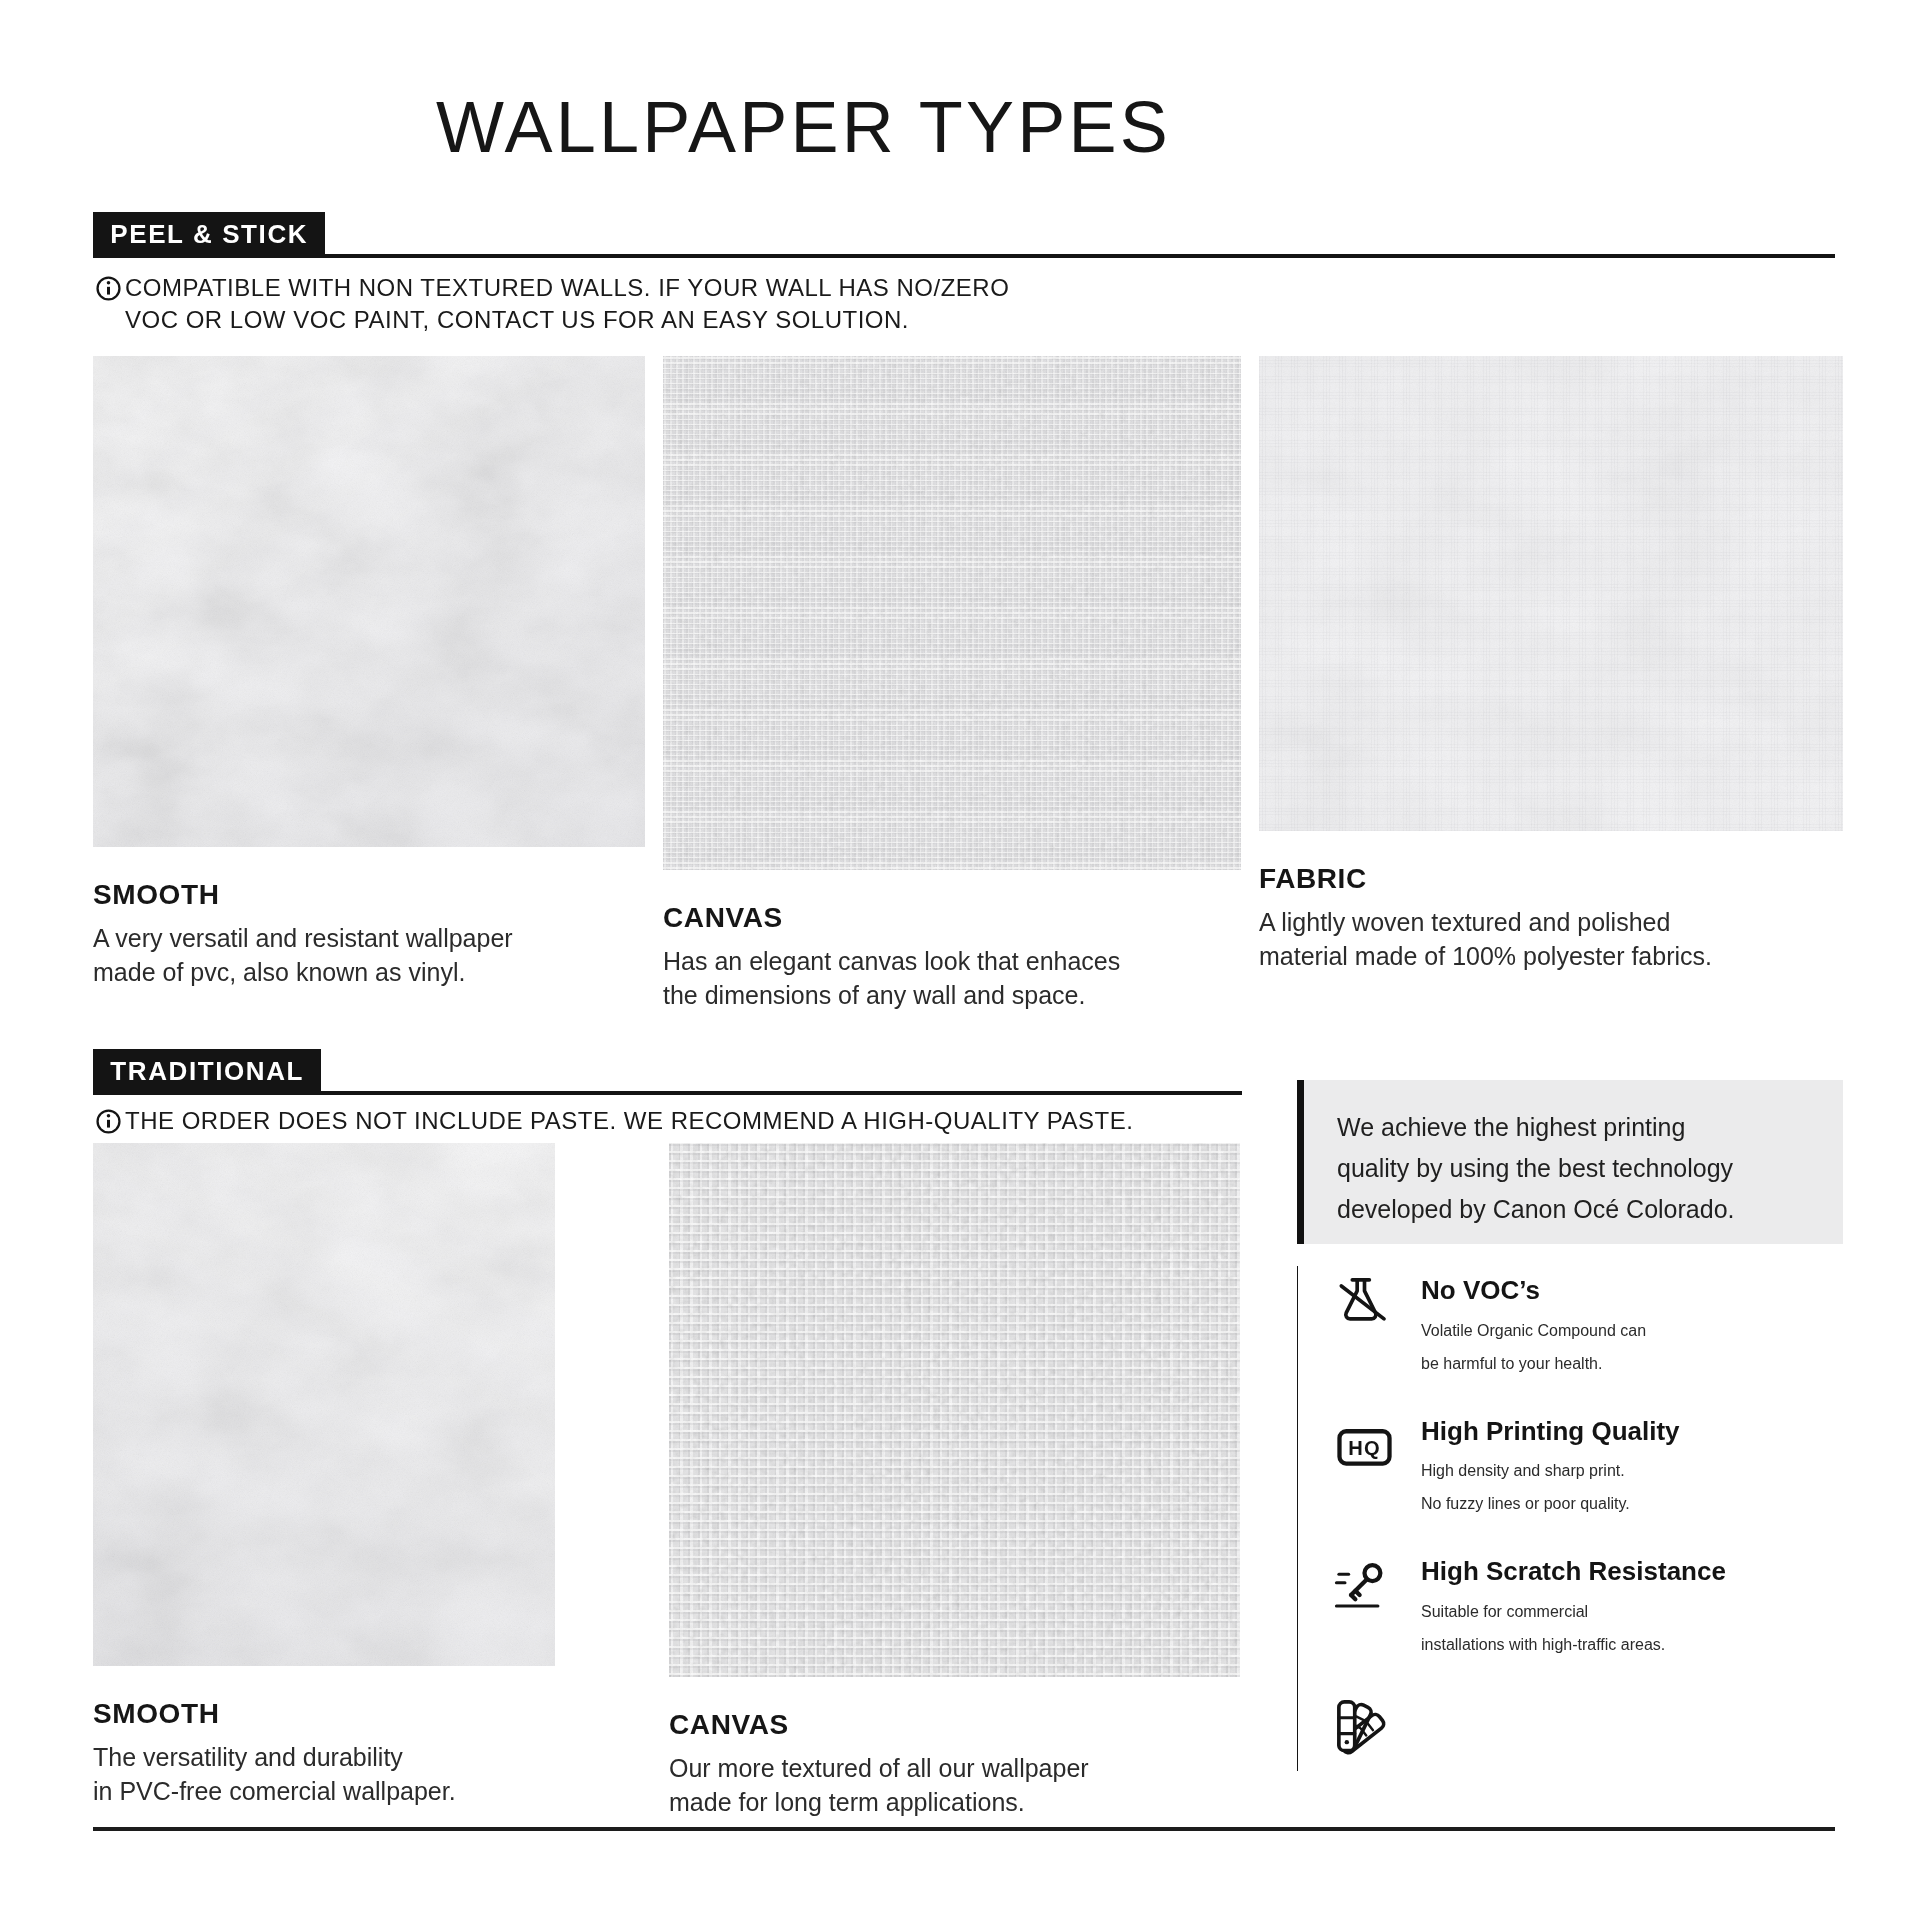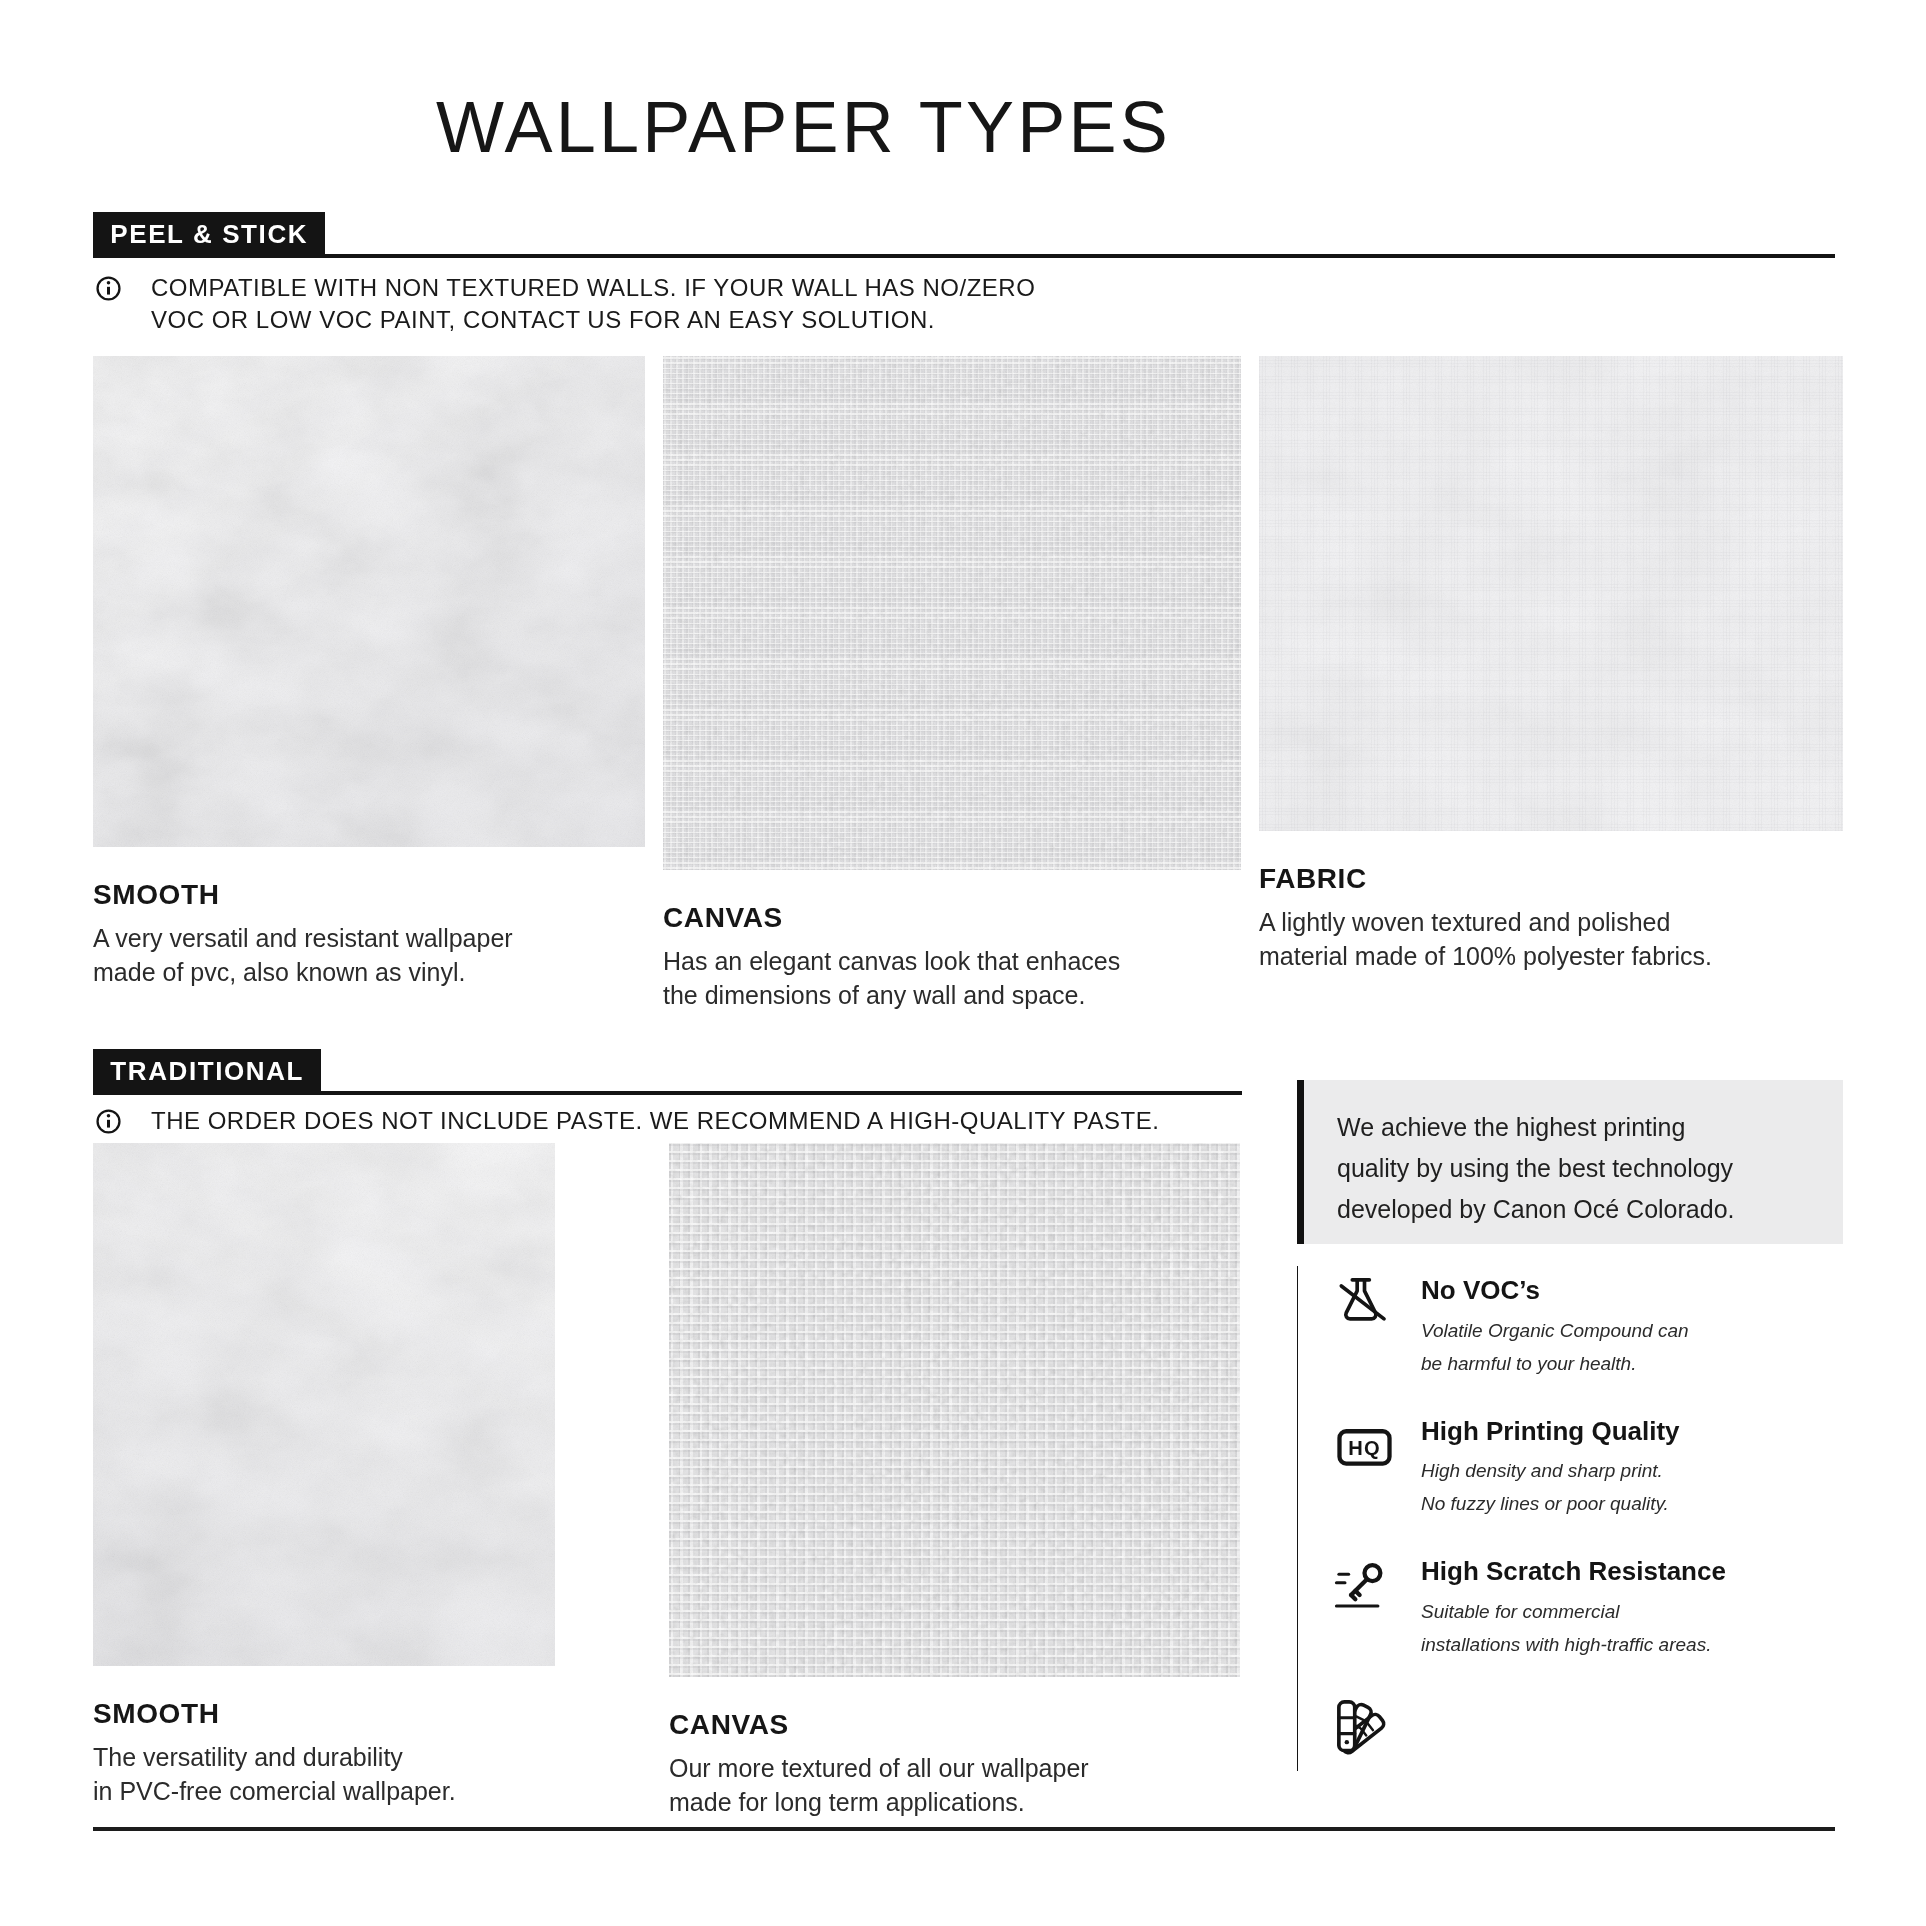--- a/index.html
+++ b/index.html
@@ -14,21 +14,21 @@
     margin:5px;white-space:nowrap;
   }
   
   .sec-header{display:flex;align-items:flex-end;}
   .sec-label{
     background:#141414;color:#ffffff;font-size:26px;font-weight:700;
     letter-spacing:1.6px;padding:7px 17.3px 8.3px 17.3px;white-space:nowrap;
   }
   .sec-rule{flex:1;height:3.9px;background:#141414;}
   
-  .note{display:flex;gap:29px;align-items:flex-start;}
+  .note{display:flex;gap:3px;align-items:flex-start;}
   .note .note-text{
     font-size:24px;line-height:32px;letter-spacing:0.5px;color:#1a1a1a;
     white-space:pre-line;margin-top:-2.6px;
   }
   .info-icon{width:27px;height:27px;flex:none;}
   .info-icon circle.ring{stroke:#141414;stroke-width:3.4;fill:none;}
   .info-icon line{stroke:#141414;stroke-width:4.4;}
   .info-icon circle.dot{fill:#141414;}
   
   .row{display:flex;}
@@ -80,21 +80,21 @@
     display:flex;flex-direction:column;gap:36px;
   }
   .feature{display:flex;gap:26px;align-items:flex-start;}
   .f-icon{width:61px;height:61px;flex:none;}
   .f-icon .st{stroke:#141414;fill:none;stroke-width:6;stroke-linecap:round;stroke-linejoin:round;}
   .f-icon .st7{stroke:#141414;fill:none;stroke-width:7;stroke-linecap:round;stroke-linejoin:round;}
   .f-icon .st5{stroke:#141414;fill:none;stroke-width:5;stroke-linecap:round;}
   .f-icon .st4{stroke:#141414;fill:none;stroke-width:4;stroke-linecap:round;}
   .f-icon .fill{fill:#141414;stroke:none;}
   .f-title{font-size:26px;font-weight:700;color:#141414;margin:0 0 7.7px 0;}
-  .f-desc{font-size:19px;line-height:33px;color:#2b2b2b;white-space:pre-line;font-style:italic;}
+  .f-desc{font-size:16px;line-height:33px;color:#2b2b2b;white-space:pre-line;}
   .bottom-rule{background:#1c1c1c;height:3.9px;}
 </style>
 </head>
 <body>
 
 <svg width="0" height="0" style="position:absolute" aria-hidden="true">
   <defs>
     <filter id="fNoiseFine" x="0" y="0" width="100%" height="100%">
       <feTurbulence type="fractalNoise" baseFrequency="0.75" numOctaves="2" stitchTiles="stitch"></feTurbulence>
       <feColorMatrix type="saturate" values="0"></feColorMatrix>

